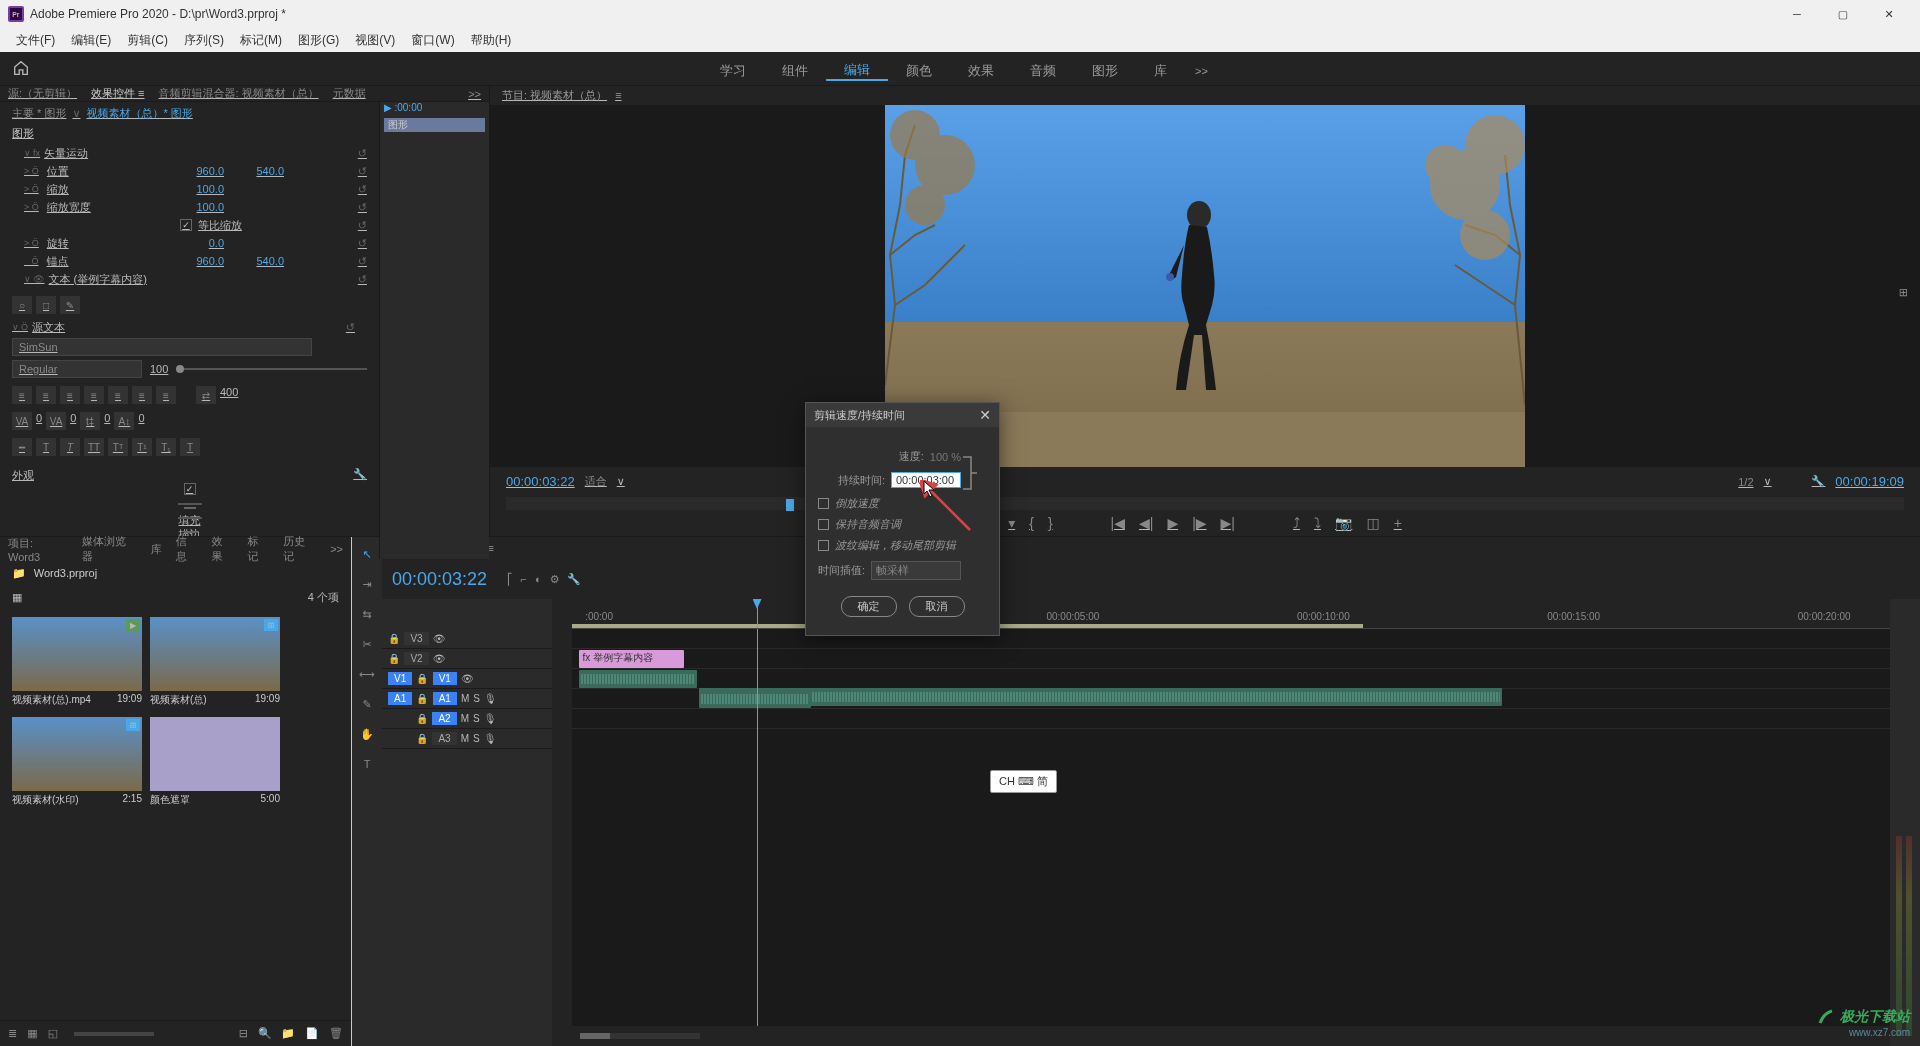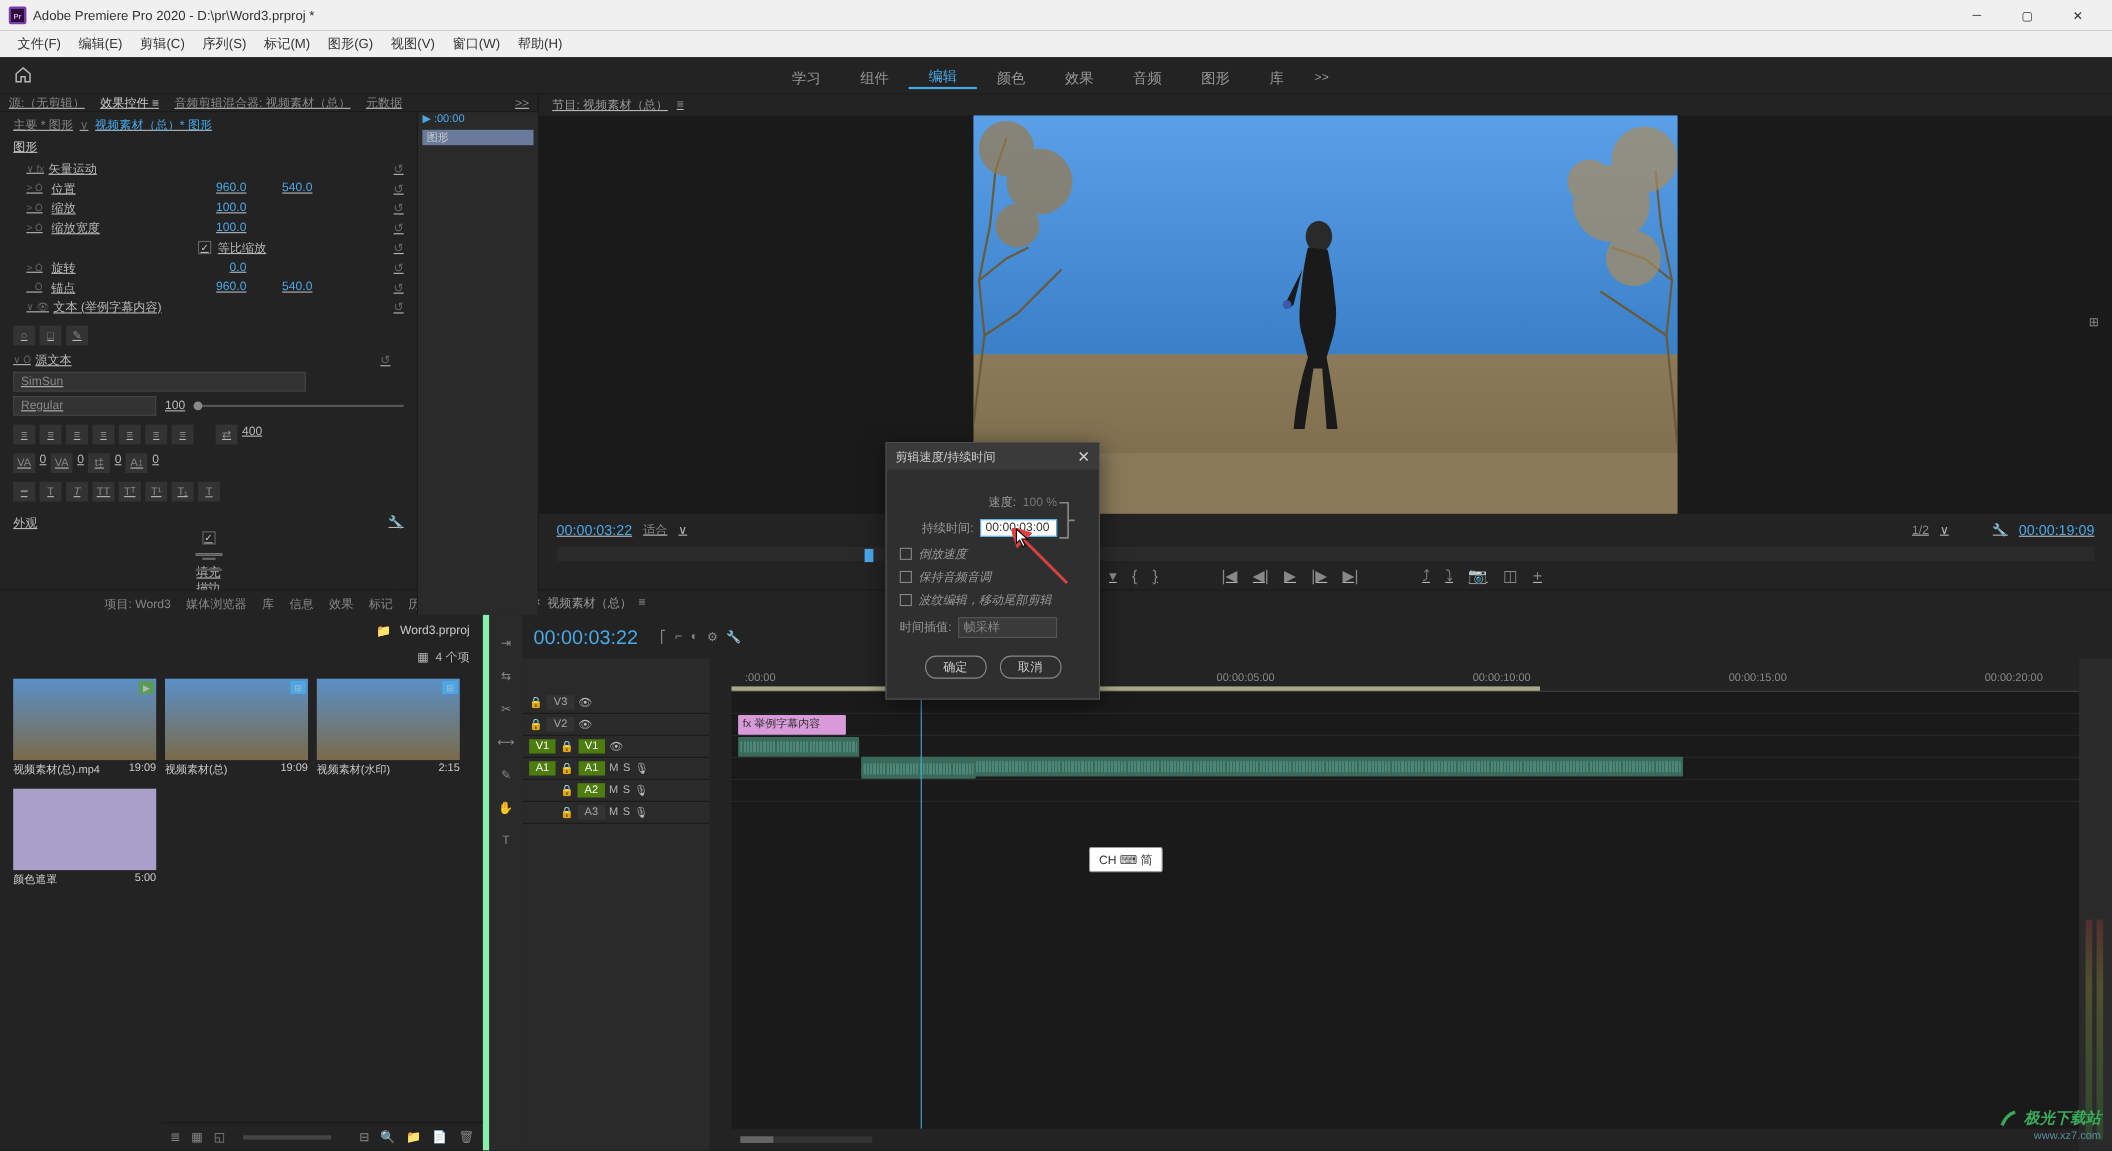--- a/index.html
+++ b/index.html
@@ -48,21 +48,21 @@
 .effect-prop-row .prop-val { color: #4aa8e8; min-width: 60px; text-align: right; }
 .effect-prop-row .kb { color: #666; margin-right: 4px; font-size: 9px; }
 .effect-prop-row .reset-icon { margin-left: auto; color: #666; }
 .checkbox-row { display: flex; align-items: center; padding-left: 180px; gap: 6px; }
 .chk { width: 12px; height: 12px; border: 1px solid #666; display: inline-flex; align-items: center; justify-content: center; }
 .chk.checked::after { content: "✓"; font-size: 9px; color: #ccc; }
 
 .text-section { padding: 4px 12px; }
 .text-toolbar { display: flex; gap: 4px; padding: 4px 0; flex-wrap: wrap; }
 .text-toolbar .tb-btn { width: 20px; height: 18px; background: #333; display: flex; align-items: center; justify-content: center; color: #888; font-size: 10px; cursor: pointer; }
-.font-select { background: #333; border: 1px solid #444; color: #888; padding: 2px 6px; font-size: 11px; width: 266px; margin: 2px 0; }
+.font-select { background: #333; border: 1px solid #444; color: #888; padding: 2px 6px; font-size: 11px; width: 300px; margin: 2px 0; }
 .weight-row { display: flex; align-items: center; gap: 8px; margin: 4px 0; }
 .weight-select { background: #333; border: 1px solid #444; color: #888; padding: 2px 6px; font-size: 11px; width: 130px; }
 .slider-row { display: flex; align-items: center; gap: 8px; }
 .slider-track { flex: 1; height: 2px; background: #555; position: relative; }
 .slider-track .thumb { position: absolute; width: 8px; height: 8px; background: #888; border-radius: 50%; top: -3px; left: 0; }
 
 .appearance-section { padding: 4px 12px; }
 .app-row { display: flex; align-items: center; gap: 8px; height: 24px; flex-direction: column; }
 .app-row .swatch { width: 24px; height: 16px; border: 1px solid #555; }
 .app-row .eyedrop { color: #888; margin-left: auto; }
@@ -86,21 +86,21 @@
 .monitor-footer .spacer { flex: 1; }
 .monitor-scrubber { height: 16px; background: #2a2a2a; margin: 0 16px; position: relative; }
 .monitor-scrubber .playhead { position: absolute; left: 20%; width: 8px; height: 12px; background: #4aa8e8; top: 2px; }
 .monitor-controls { height: 34px; display: flex; align-items: center; justify-content: center; gap: 14px; }
 .monitor-controls .mc-btn { color: #888; cursor: pointer; font-size: 14px; }
 
 
 .lower { flex: 1; display: flex; border-top: 1px solid #1a1a1a; }
 
 
-.project-panel { width: 445px; background: #232323; border-right: 6px solid #86efac; display: flex; flex-direction: column; align-items: flex-end; }
+.project-panel { width: 352px; background: #232323; border-right: 1px solid #86efac; display: flex; flex-direction: column; }
 .project-tabs { height: 24px; display: flex; align-items: center; padding: 0 8px; gap: 14px; font-size: 11px; color: #888; }
 .project-header { height: 24px; display: flex; align-items: center; padding: 0 12px; gap: 8px; }
 .project-header .proj-name { color: #ccc; }
 .project-bin-row { height: 24px; display: flex; align-items: center; padding: 0 12px; gap: 6px; justify-content: space-between; }
 .project-items { display: flex; gap: 8px; padding: 8px 12px; flex-wrap: wrap; }
 .proj-item { width: 130px; }
 .proj-item .thumb { width: 130px; height: 74px; background: #3a4a5a; position: relative; }
 .proj-item .thumb.color-matte { background: #a8a0c8; }
 .proj-item .badges { position: absolute; top: 2px; right: 2px; display: flex; gap: 2px; }
 .proj-item .badge { width: 14px; height: 12px; background: #4aa8e8; font-size: 8px; display: flex; align-items: center; justify-content: center; }
@@ -119,21 +119,21 @@
 .timeline-header { height: 40px; display: flex; align-items: center; padding: 0 10px; }
 .timeline-header .tc-big { color: #4aa8e8; font-size: 18px; }
 .timeline-header .tl-icons { display: flex; gap: 8px; margin-left: 20px; }
 .timeline-header .tl-icons .ti { color: #888; }
 
 .timeline-body { flex: 1; display: flex; }
 .track-headers { width: 170px; background: #2a2a2a; }
 .track-header-row { height: 20px; display: flex; align-items: center; padding: 0 6px; gap: 4px; border-bottom: 1px solid #1a1a1a; font-size: 10px; }
 .track-header-row .lock { color: #666; }
 .track-header-row .track-label { background: #333; padding: 1px 6px; color: #aaa; }
-.track-header-row .track-label.active { background: #4d7c0f; color: #fff; }
+.track-header-row .track-label.active { background: #3b82f6; color: #fff; }
 
 .timeline-ruler { height: 30px; position: relative; background: #232323; border-bottom: 1px solid #444; }
 .timeline-ruler .tick { position: absolute; top: 12px; color: #888; font-size: 10px; }
 .timeline-ruler .range { position: absolute; bottom: 0; height: 4px; background: #aaaa88; left: 0; width: 60%; }
 .timeline-ruler .playhead-ruler { position: absolute; left: 14%; top: 0; width: 1px; height: 100%; background: #4aa8e8; }
 .timeline-ruler .playhead-ruler::before { content:""; position: absolute; top: 0; left: -4px; width: 9px; height: 10px; background: #4aa8e8; clip-path: polygon(0 0, 100% 0, 50% 100%); }
 
 .tracks-area { flex: 1; position: relative; background: #1a1a1a; }
 .track-row { height: 20px; position: relative; border-bottom: 1px solid #2a2a2a; }
 .clip { position: absolute; height: 18px; top: 1px; border-radius: 1px; font-size: 10px; padding: 1px 4px; overflow: hidden; white-space: nowrap; }

